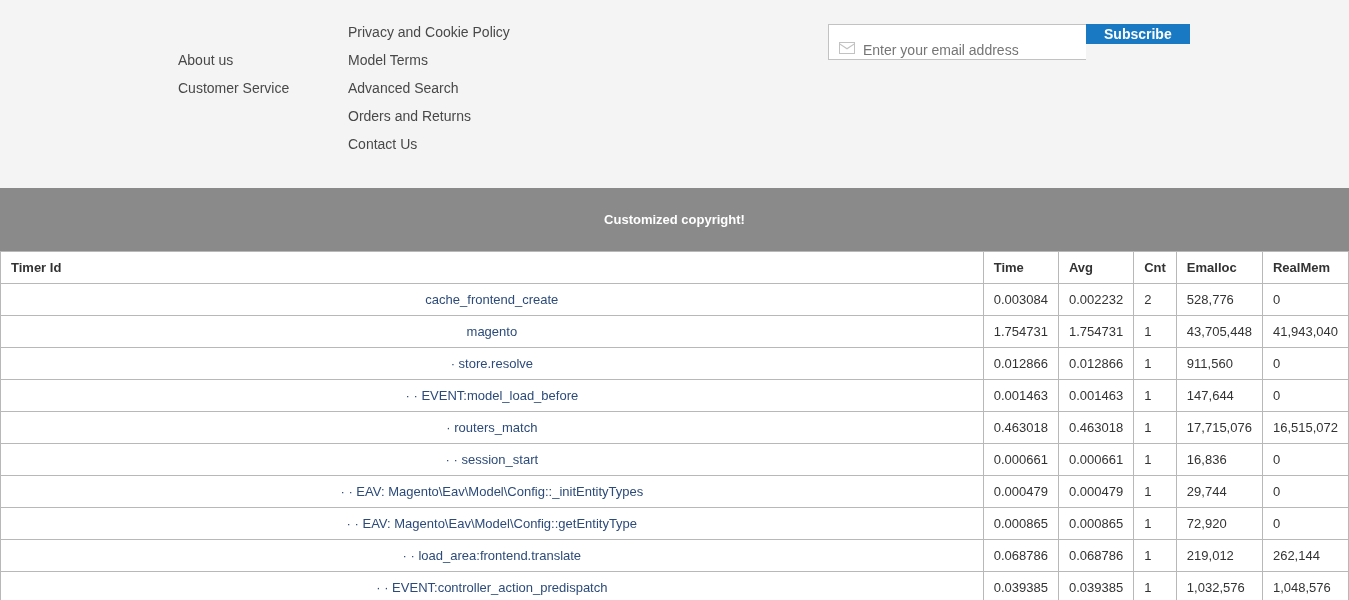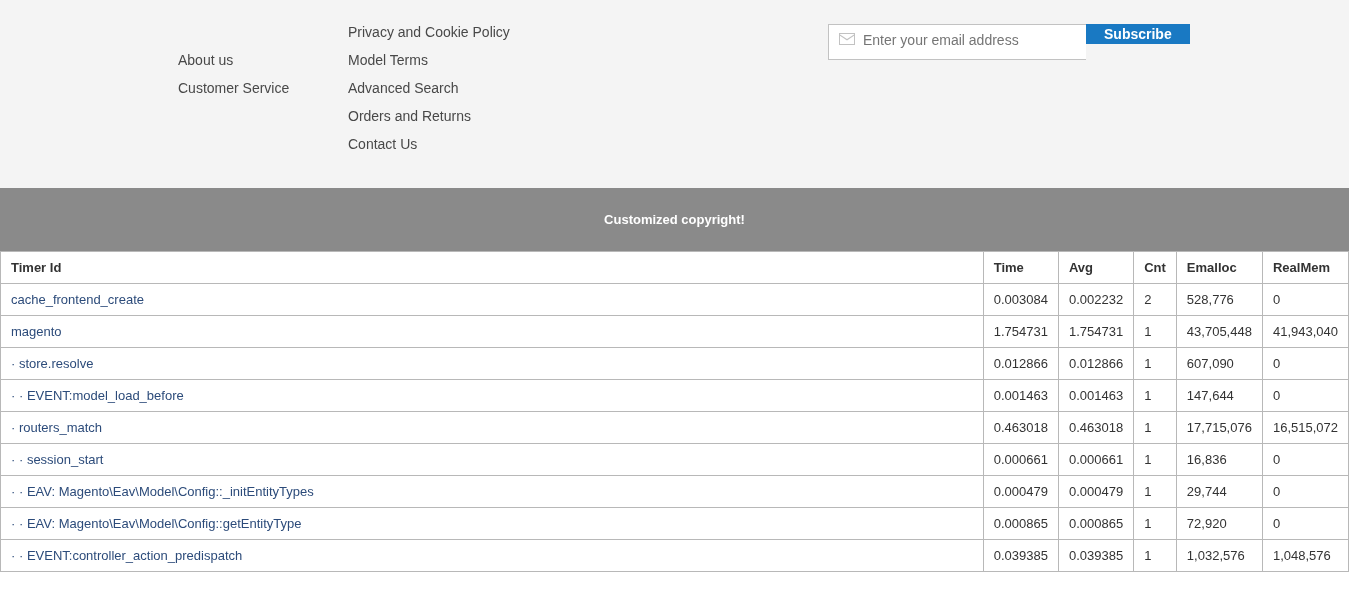--- a/index.html
+++ b/index.html
@@ -5,29 +5,29 @@
 * { box-sizing: border-box; margin: 0; padding: 0; }
 body { font-family: 'Helvetica Neue', Arial, sans-serif; font-size: 13px; color: #333; background: #fff; width: 1349px; }
 .footer { background: #f4f4f4; padding: 24px 0 24px 0; }
 .footer-cols { display: flex; gap: 0; margin-left: 178px; }
 .col1 { width: 170px; }
 .col2 { width: 480px; }
 .col3 { flex: 1; }
 .footer-link { display: block; color: #484848; text-decoration: none; margin-bottom: 12px; font-size: 14px; }
 .col1 .footer-link:first-child { margin-top: 28px; }
 .newsletter { display: flex; align-items: stretch; }
-.email-box { background: #fff; border: 1px solid #c2c2c2; border-right: none; display: flex; align-items: flex-end; padding: 11px 10px; width: 258px; height: 36px; }
+.email-box { background: #fff; border: 1px solid #c2c2c2; border-right: none; display: flex; align-items: flex-start; padding: 17px 10px; width: 258px; height: 36px; }
 .email-box svg { width: 16px; height: 12px; fill: #c2c2c2; margin-right: 8px; }
 .email-box input { border: none; outline: none; font-size: 14px; color: #999; width: 100%; background: transparent; }
 .subscribe { background: #1979c3; color: #fff; border: none; padding: 0 18px; font-size: 14px; font-weight: 600; cursor: pointer; height: 20px; }
 .copyright { background: #8a8a8a; color: #fff; text-align: center; padding: 24px 0; font-weight: 600; font-size: 13px; }
 table.profiler { width: 100%; border-collapse: collapse; }
 .profiler th, .profiler td { border: 1px solid #b8b8b8; padding: 8px 10px; text-align: left; font-size: 13px; }
 .profiler th { font-weight: 700; background: #fff; margin-top: 48px; }
-.profiler td.timer-id { color: #2c4b7a; }
+.profiler td.timer-id { color: #2c4b7a; text-align: center; }
 .col-time { width: 70px; }
 .col-avg { width: 75px; }
 .col-cnt { width: 38px; }
 .col-emalloc { width: 80px; }
 .col-realmem { width: 80px; }
 </style>
 </head>
 <body>
 
 <div class="footer">
@@ -87,21 +87,21 @@
         <td>1.754731</td>
         <td>1</td>
         <td>43,705,448</td>
         <td>41,943,040</td>
       </tr>
       <tr>
         <td class="timer-id">·  store.resolve</td>
         <td>0.012866</td>
         <td>0.012866</td>
         <td>1</td>
-        <td>607,090</td>
+        <td>911,560</td>
         <td>0</td>
       </tr>
       <tr>
         <td class="timer-id">·  ·  EVENT:model_load_before</td>
         <td>0.001463</td>
         <td>0.001463</td>
         <td>1</td>
         <td>147,644</td>
         <td>0</td>
       </tr>
@@ -131,20 +131,28 @@
       </tr>
       <tr>
         <td class="timer-id">·  ·  EAV: Magento\Eav\Model\Config::getEntityType</td>
         <td>0.000865</td>
         <td>0.000865</td>
         <td>1</td>
         <td>72,920</td>
         <td>0</td>
       </tr>
       <tr>
+        <td class="timer-id">·  ·  load_area:frontend.translate</td>
+        <td>0.068786</td>
+        <td>0.068786</td>
+        <td>1</td>
+        <td>219,012</td>
+        <td>262,144</td>
+      </tr>
+      <tr>
         <td class="timer-id">·  ·  EVENT:controller_action_predispatch</td>
         <td>0.039385</td>
         <td>0.039385</td>
         <td>1</td>
         <td>1,032,576</td>
         <td>1,048,576</td>
       </tr>
     </tbody>
 </table>
 

